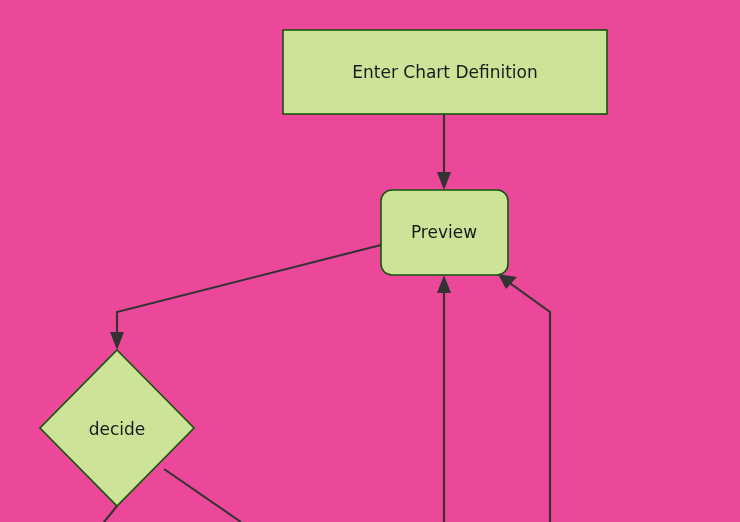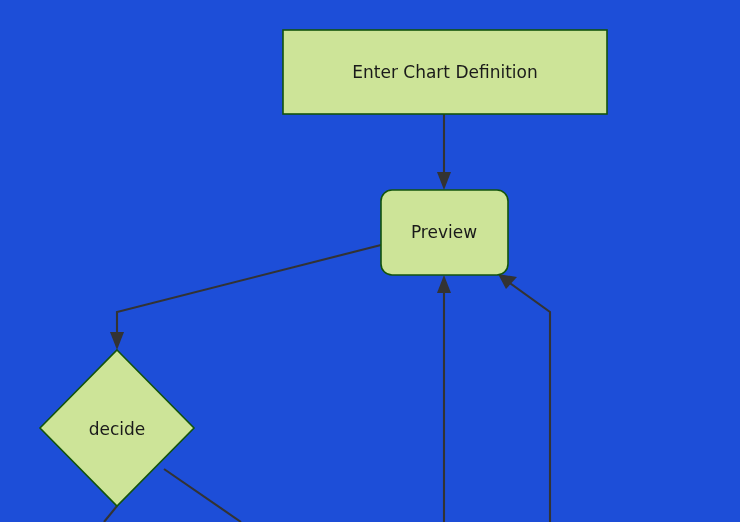--- a/index.html
+++ b/index.html
@@ -8,21 +8,21 @@
     padding: 0;
     background: #ffffff;
   }
   body {
     font-family: "DejaVu Sans", sans-serif;
   }
   #diagram-canvas {
     position: relative;
     width: 740px;
     height: 522px;
-    background: #1d4ed8;
+    background: #ec4899;
     overflow: hidden;
   }
   #flow-svg {
     position: absolute;
     top: 0;
     left: 0;
     width: 740px;
     height: 522px;
   }
   .node-shape {

